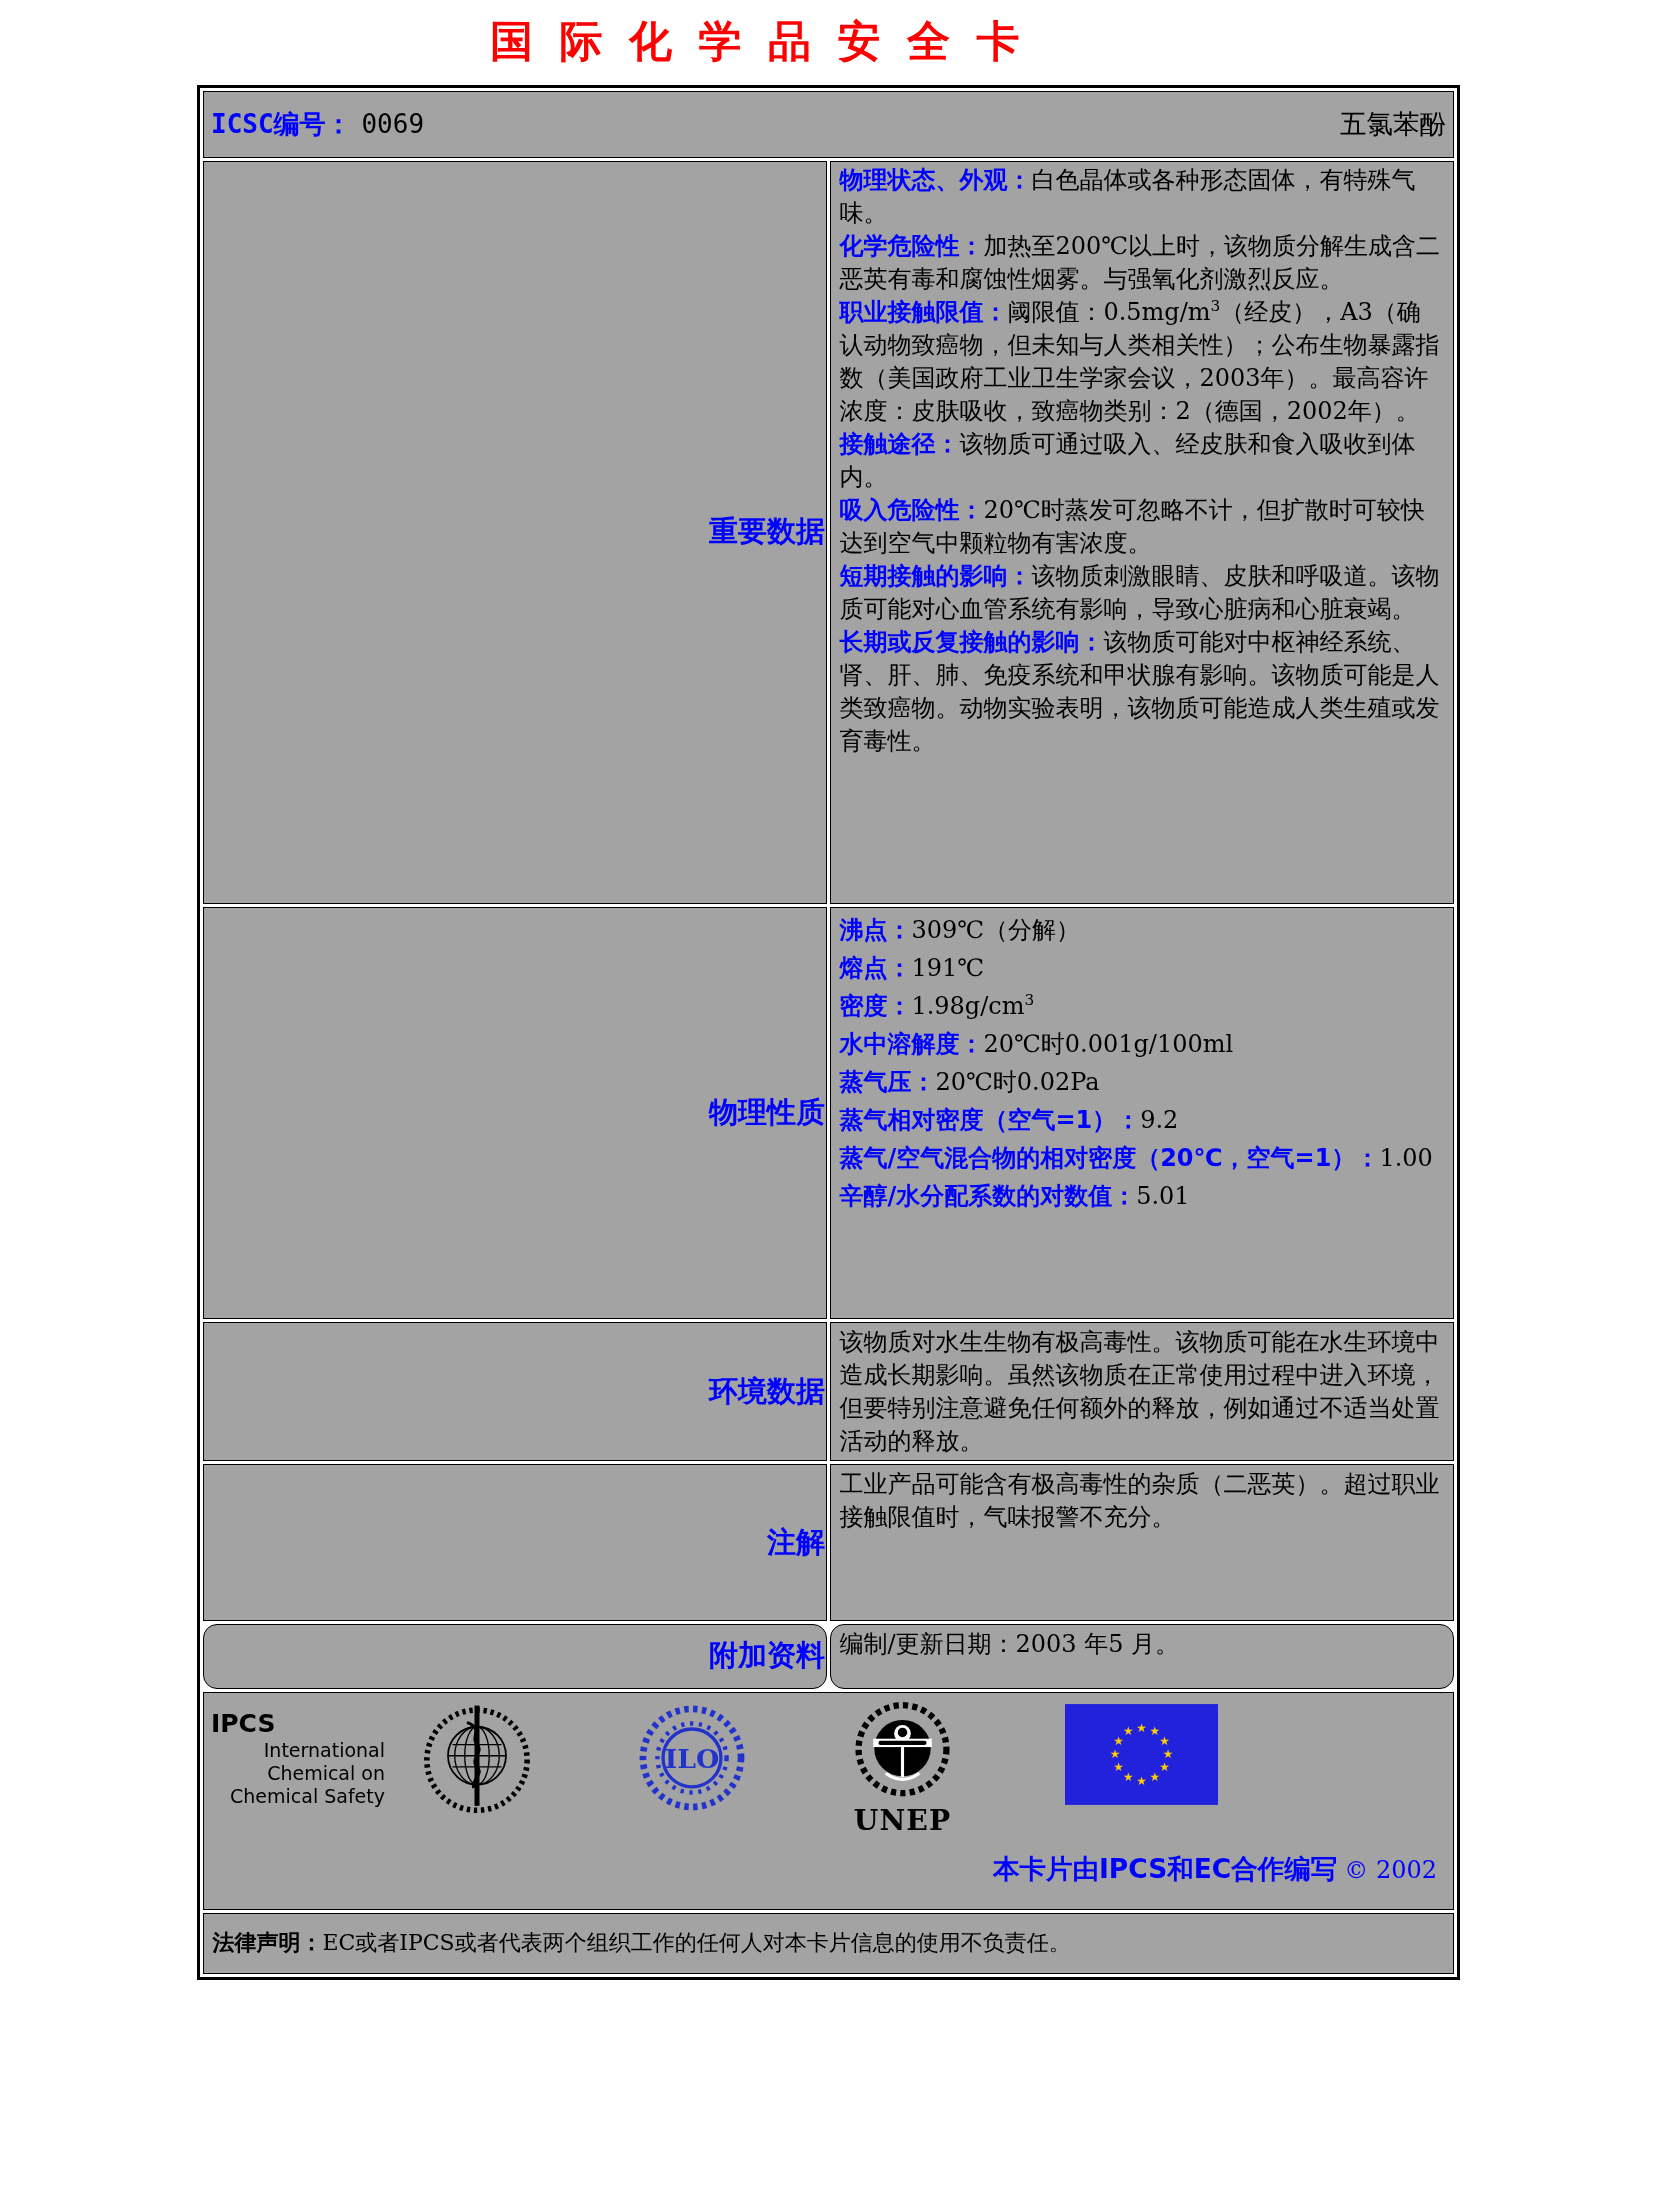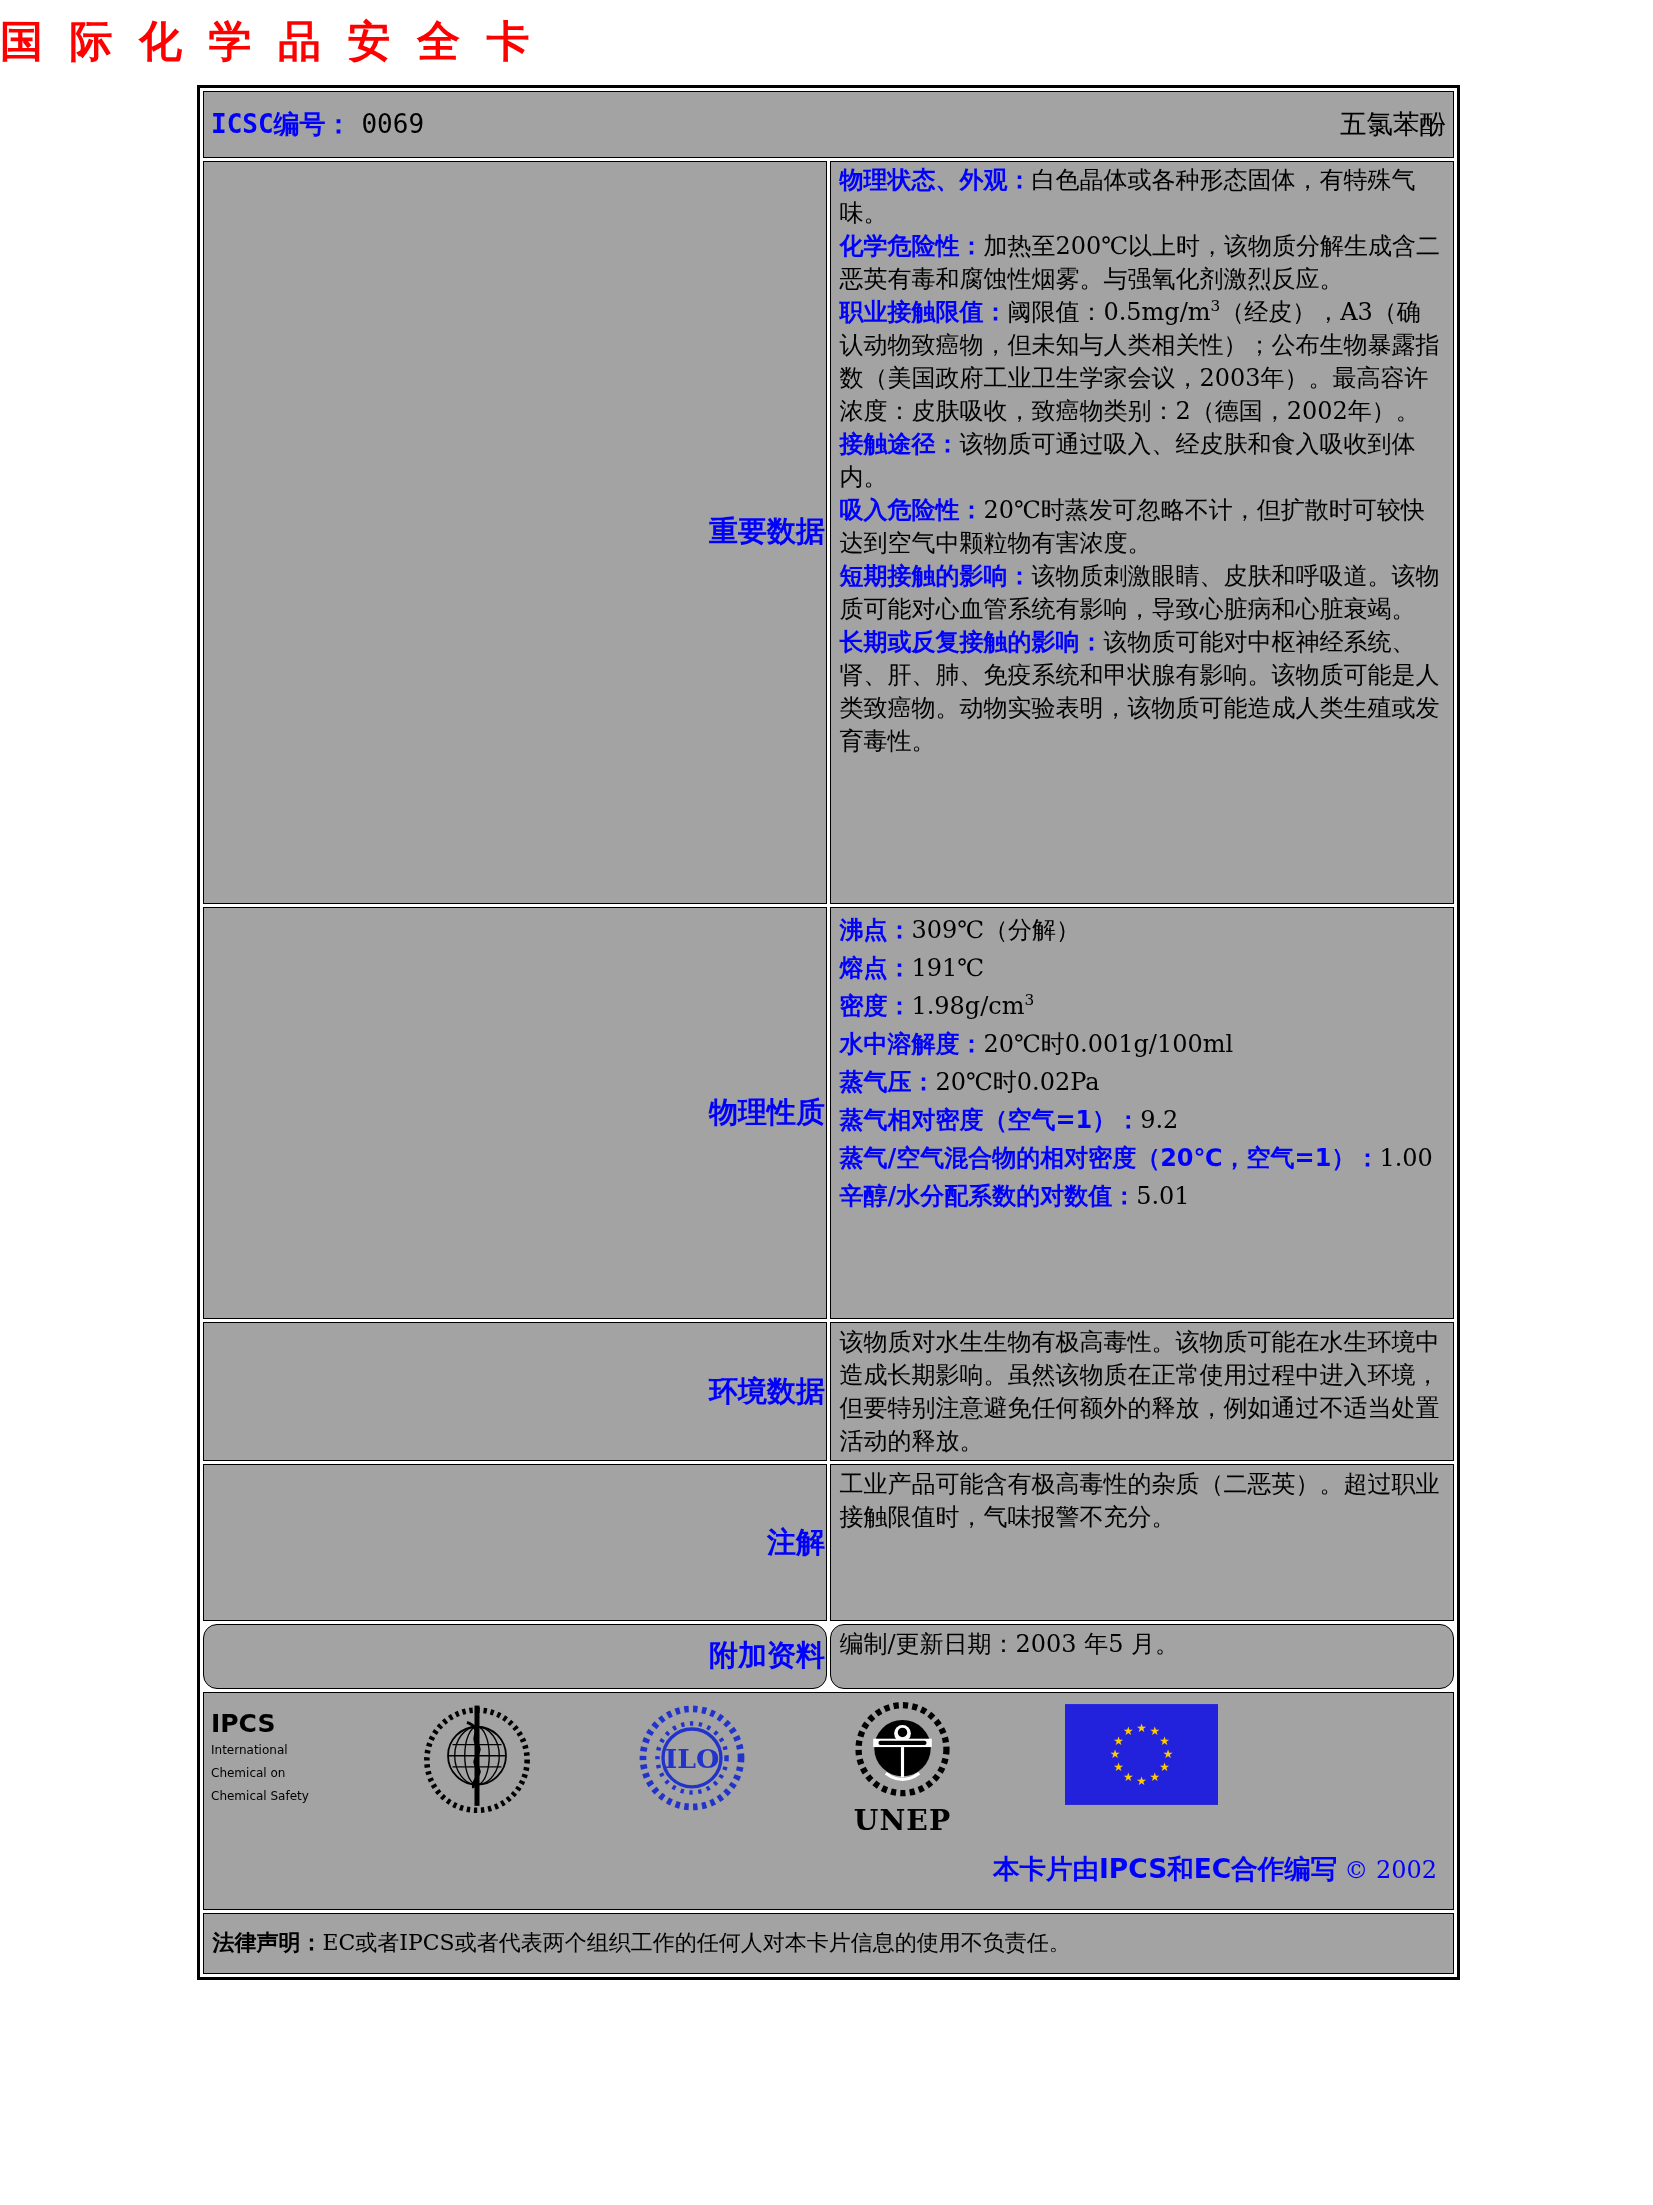--- a/index.html
+++ b/index.html
@@ -1,21 +1,21 @@
 <!DOCTYPE html>
 <html style="font-size:11px"><head>
 <meta charset="utf-8">
 <style>
   html,body{margin:0;padding:0;}
   body{
     width:1653px;height:2205px;background:#ffffff;position:relative;
     font-family:"DejaVu Serif", serif;color:#000;
   }
   .page-title{
-    position:absolute;top:12.5px;left:0;width:1536px;
+    position:absolute;top:12.5px;left:0;width:1536px;text-align:center;
     color:#ff0000;font-weight:bold;font-size:43px;letter-spacing:26.5px;
     font-family:"DejaVu Sans", sans-serif;
   }
   table.card{
     position:absolute;left:197px;top:85px;width:1263px;
     border:3.5px solid #000;border-collapse:separate;border-spacing:3.5px;
     table-layout:fixed;
   }
   td{border:1.4px solid #000;vertical-align:top;background:#a3a3a3;}
   td.label-cell{
@@ -41,21 +41,21 @@
   tr.r-env td{height:103px;}
   tr.r-notes td{height:149px;}
   tr.r-add td{height:57px;border-radius:14px;}
   tr.r-logos td{height:209px;}
   tr.r-legal td{height:54px;vertical-align:middle;}
   
   td.logos-cell{padding:7px 16px 0 7px;}
   .logos-flex{display:flex;align-items:flex-start;}
   .ipcs-block{width:174px;padding-top:8.4px;font-family:"DejaVu Sans", sans-serif;}
   .ipcs-acronym{font-size:25px;font-weight:bold;line-height:31px;}
-  .ipcs-line{font-size:12px;line-height:23px;}
+  .ipcs-line{font-size:19px;line-height:23px;text-align:right;}
   .logo{flex:none;}
   .logo-who{margin-left:36px;}
   .logo-ilo{margin-left:103px;}
   .logo-unep{margin-left:102px;}
   .logo-eu{margin-left:110px;margin-top:4.2px;}
   .credit-line{text-align:right;margin-top:12.5px;font-size:26.5px;color:#0000ff;}
   .credit-text{font-weight:bold;font-family:"DejaVu Sans", sans-serif;}
   .credit-copy{font-size:24px;margin-left:7px;}
   
   td.legal-cell{padding:2.8px 8.4px;font-size:22px;}

